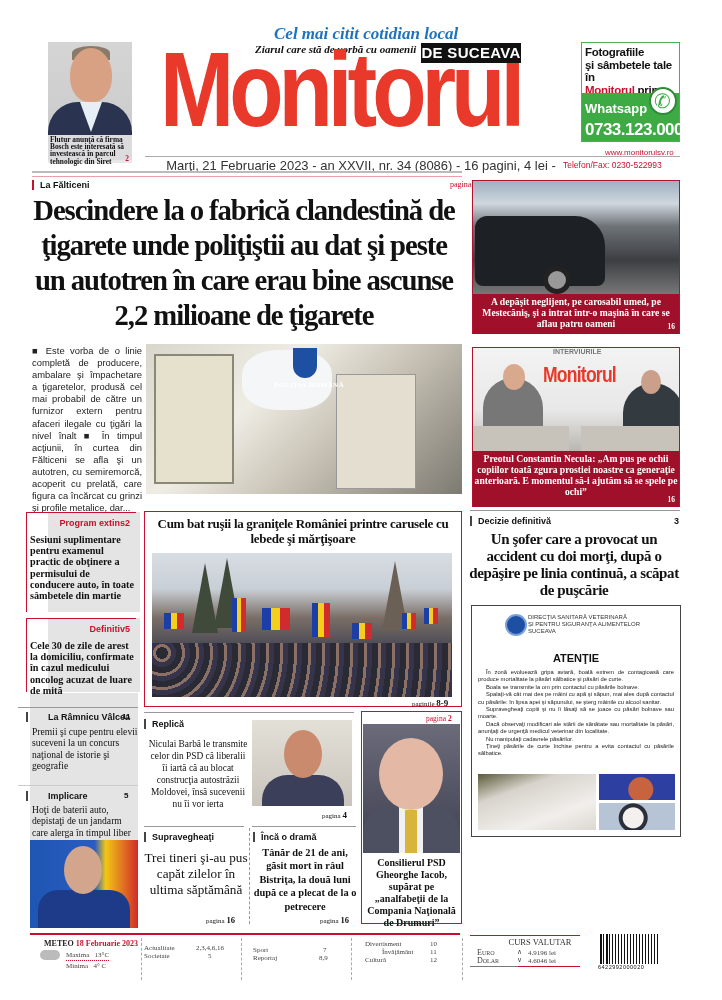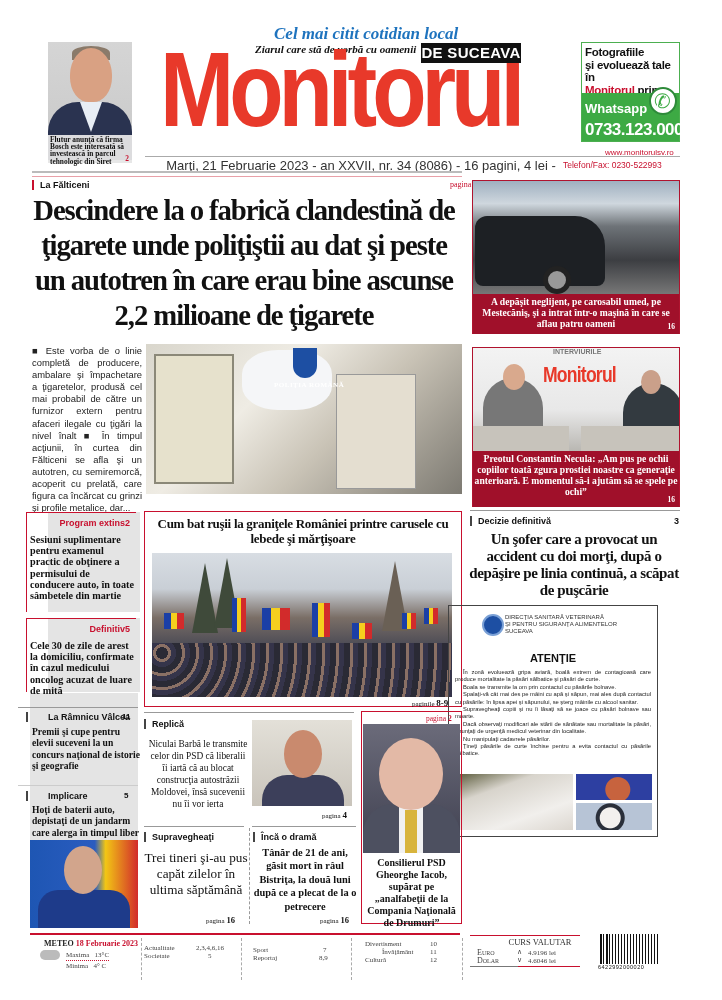--- a/index.html
+++ b/index.html
@@ -79,33 +79,33 @@
 #crowd-img .tree{position:absolute;width:26px;height:70px;background:#3f4a3a;clip-path:polygon(50% 0,100% 100%,0 100%)}
 #crowd-img .flag{position:absolute;width:20px;height:16px;background:linear-gradient(90deg,#1b3fa6 33%,#f5cf1e 33%,#f5cf1e 66%,#d22b2b 66%)}
 #crowd-img .people{position:absolute;left:0;top:90px;width:300px;height:54px;background:repeating-radial-gradient(circle at 10px 10px,#2a2a35 0 6px,#8a7065 6px 9px,#35344a 9px 14px)}
 #crowd-page{left:412px;top:698px;font-size:7px;font-family:"Liberation Serif",serif}
 #crowd-page b{font-size:9px}
 
 #decizie-rule{left:470px;top:510px;width:210px}
 #decizie-kicker{left:470px;top:516px}
 #decizie-page{left:674px;top:516px;font-size:9px;font-weight:bold}
 #decizie-title{left:468px;top:531px;width:212px;text-align:center;font-family:"Liberation Serif",serif;font-weight:bold;font-size:15px;line-height:17px;letter-spacing:-.4px}
-#notice{left:448px;top:605px;width:210px;height:232px;border:1.5px solid #444;padding:6px 6px}
+#notice{left:471px;top:605px;width:210px;height:232px;border:1.5px solid #444;padding:6px 6px}
 #notice .org{position:absolute;left:56px;top:8px;font-size:6px;line-height:7px;color:#333}
 #notice .seal{position:absolute;left:33px;top:8px;width:22px;height:22px;border-radius:50%;background:#1d4fa3;border:2px solid #7aa0d6}
 #notice .att{position:absolute;left:0;top:46px;width:208px;text-align:center;font-weight:bold;font-size:11px}
 #notice .txt{position:absolute;left:6px;top:63px;width:196px;font-size:5.8px;line-height:7.4px;color:#222;text-align:justify}
 #notice .txt p{text-indent:8px}
 #notice .ch1{position:absolute;left:6px;top:168px;width:118px;height:56px;background:linear-gradient(160deg,#5a5a3a 0%,#d8d4cc 30%,#f1efec 70%,#dcd7d0 100%)}
 #notice .ch2{position:absolute;left:127px;top:168px;width:76px;height:26px;background:radial-gradient(circle at 55% 60%,#c7633e 0 12px,#2d3fa1 13px)}
 #notice .ch3{position:absolute;left:127px;top:197px;width:76px;height:27px;background:radial-gradient(circle at 45% 55%,#f3f0ee 0 10px,#2a2f3a 11px 14px,#b7c4d6 15px)}
 .kbar{position:absolute;left:18px;width:120px;height:1px;background:#999}
 .kblk{font-weight:bold;font-size:9px;padding-left:20px;border-left:2px solid #444;line-height:10px;position:absolute}
 .kpg{position:absolute;font-size:8px;font-weight:bold}
-.sbody{position:absolute;font-family:"Liberation Serif",serif;font-weight:bold;font-size:10px;line-height:11.5px}
+.sbody{position:absolute;font-family:"Liberation Serif",serif;font-weight:normal;font-size:10px;line-height:11.5px}
 #gendarme{left:30px;top:840px;width:108px;height:88px;background:linear-gradient(90deg,#1e56b3 0%,#2a5cc0 60%,#f2c615 70%,#d22b2b 100%)}
 #gendarme .face{position:absolute;left:34px;top:6px;width:38px;height:48px;background:#d2a58c;border-radius:50%}
 #gendarme .uni{position:absolute;left:8px;top:50px;width:92px;height:40px;background:#1e3b8a;border-radius:20px 20px 0 0}
 
 #replica-rule{left:144px;top:712px;width:210px}
 #replica-k{left:144px;top:719px}
 #replica-body{left:148px;top:738px;width:100px;text-align:center;font-size:9.4px;line-height:12px}
 #barba{left:252px;top:720px;width:100px;height:86px;background:linear-gradient(180deg,#e3e0d8,#c9c4bb)}
 #barba .f{position:absolute;left:32px;top:10px;width:38px;height:48px;background:#c98a6e;border-radius:50%}
 #barba .s{position:absolute;left:10px;top:55px;width:82px;height:32px;background:#3c3f5a;border-radius:25px 25px 0 0}
@@ -158,21 +158,21 @@
   <span>Flutur anunţă că firma Bosch este interesată să investească în parcul tehnologic din Siret</span>
   <span class="pg">2</span>
 </div>
 <div class="abs" id="slogan">Cel mai citit cotidian local</div>
 <div class="abs" id="subslogan">Ziarul care stă de vorbă cu oamenii</div>
 <div class="abs" id="masthead">Monitorul</div>
 <div class="abs" id="de-suceava">DE SUCEAVA</div>
 <div class="abs" id="promo">
   <div class="t">
     <div>Fotografiile</div>
-    <div>şi evoluează tale în</div>
+    <div>şi sâmbetele tale în</div>
     <div><span class="red">Monitorul</span><span> prin</span></div>
   </div>
   <div class="g">
     <div class="wa">Whatsapp</div>
     <div class="waicon"></div>
     <div class="phone">0733.123.000</div>
   </div>
 </div>
 <div class="abs" id="site">www.monitorulsv.ro</div>
 <div class="rule" style="left:145px;top:156px;width:535px;background:#aaa"></div>

